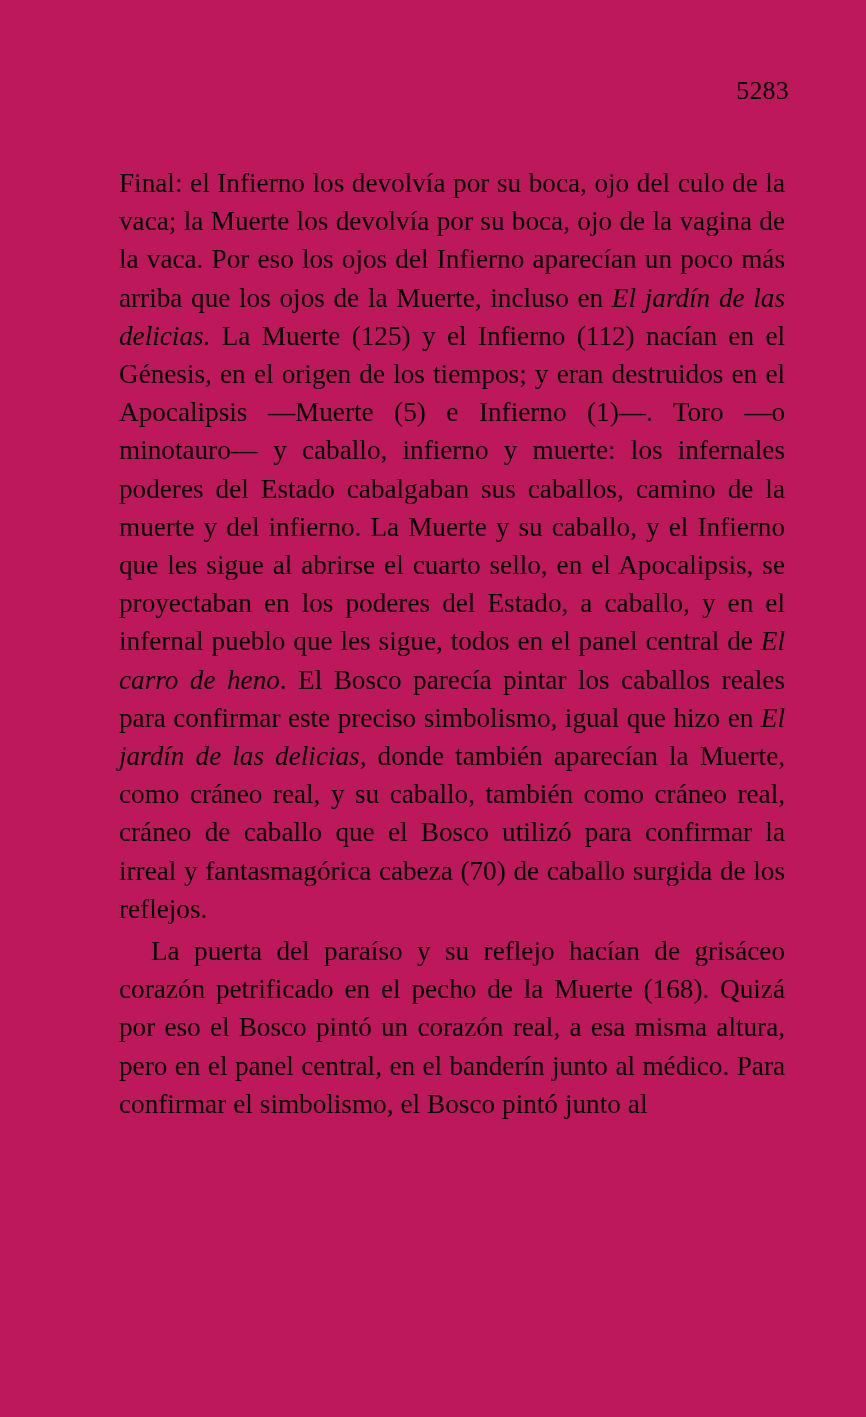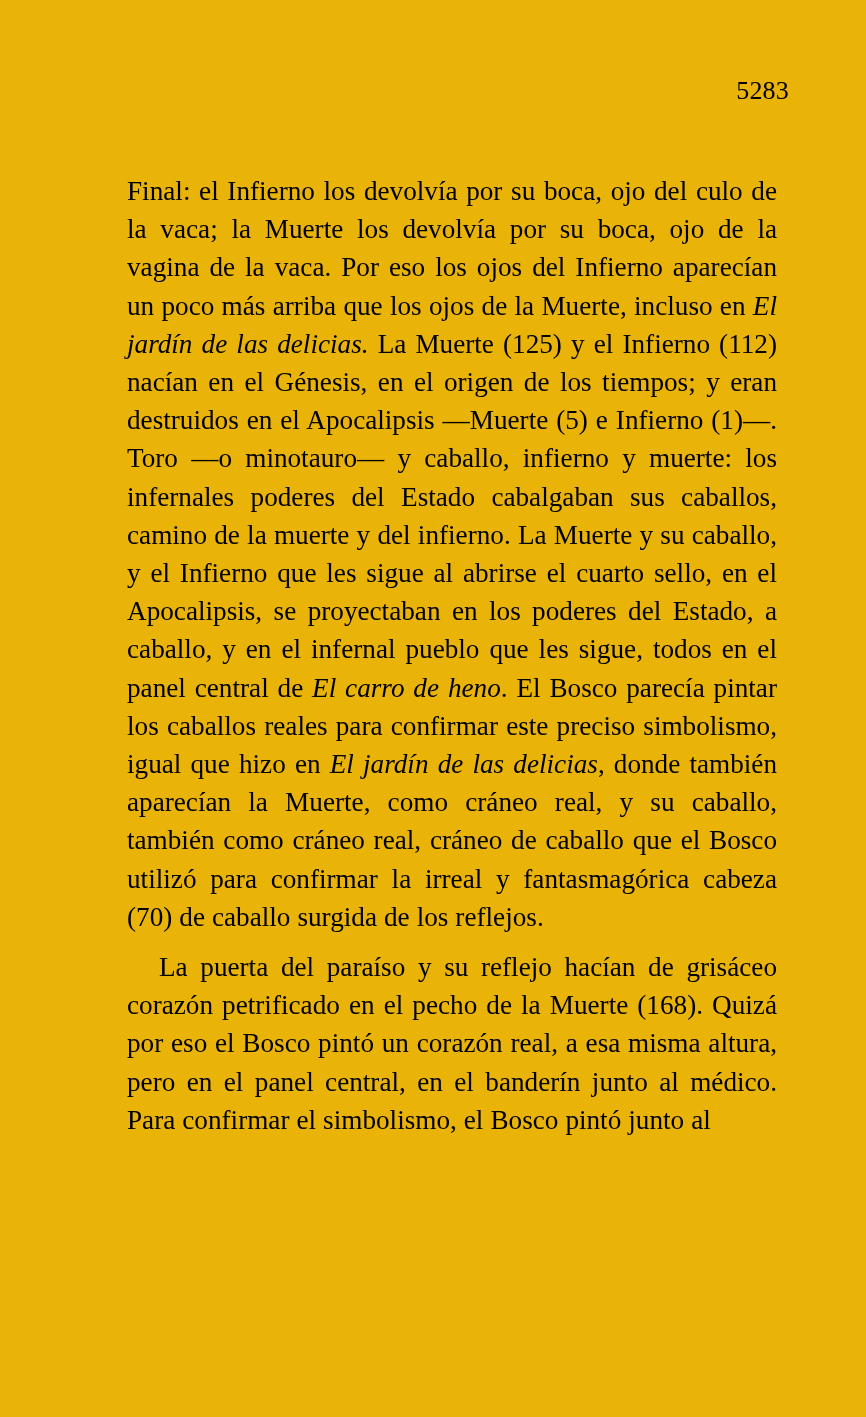--- a/index.html
+++ b/index.html
@@ -14,40 +14,40 @@
     color: #000000;
     position: relative;
     overflow: hidden;
   }
   .page {
     position: absolute;
     top: 0;
     left: 0;
     width: 866px;
     height: 1417px;
-    background: #eab308;
+    background: #be185d;
   }
   .folio {
     position: absolute;
     top: 78px;
     left: 0;
     width: 789px;
     text-align: right;
     font-size: 26px;
     line-height: 1;
     letter-spacing: 0.2px;
   }
   .textblock {
     position: absolute;
     top: 160px;
     left: 115px;
     width: 674px;
   }
   .para {
-    margin: 12px;
+    margin: 4px;
     font-size: 27.2px;
     line-height: 38.2px;
     text-align: justify;
     text-justify: inter-word;
     hyphens: none;
     -webkit-hyphens: none;
     word-spacing: 0.2px;
   }
   .para.indent {
     text-indent: 32px;

